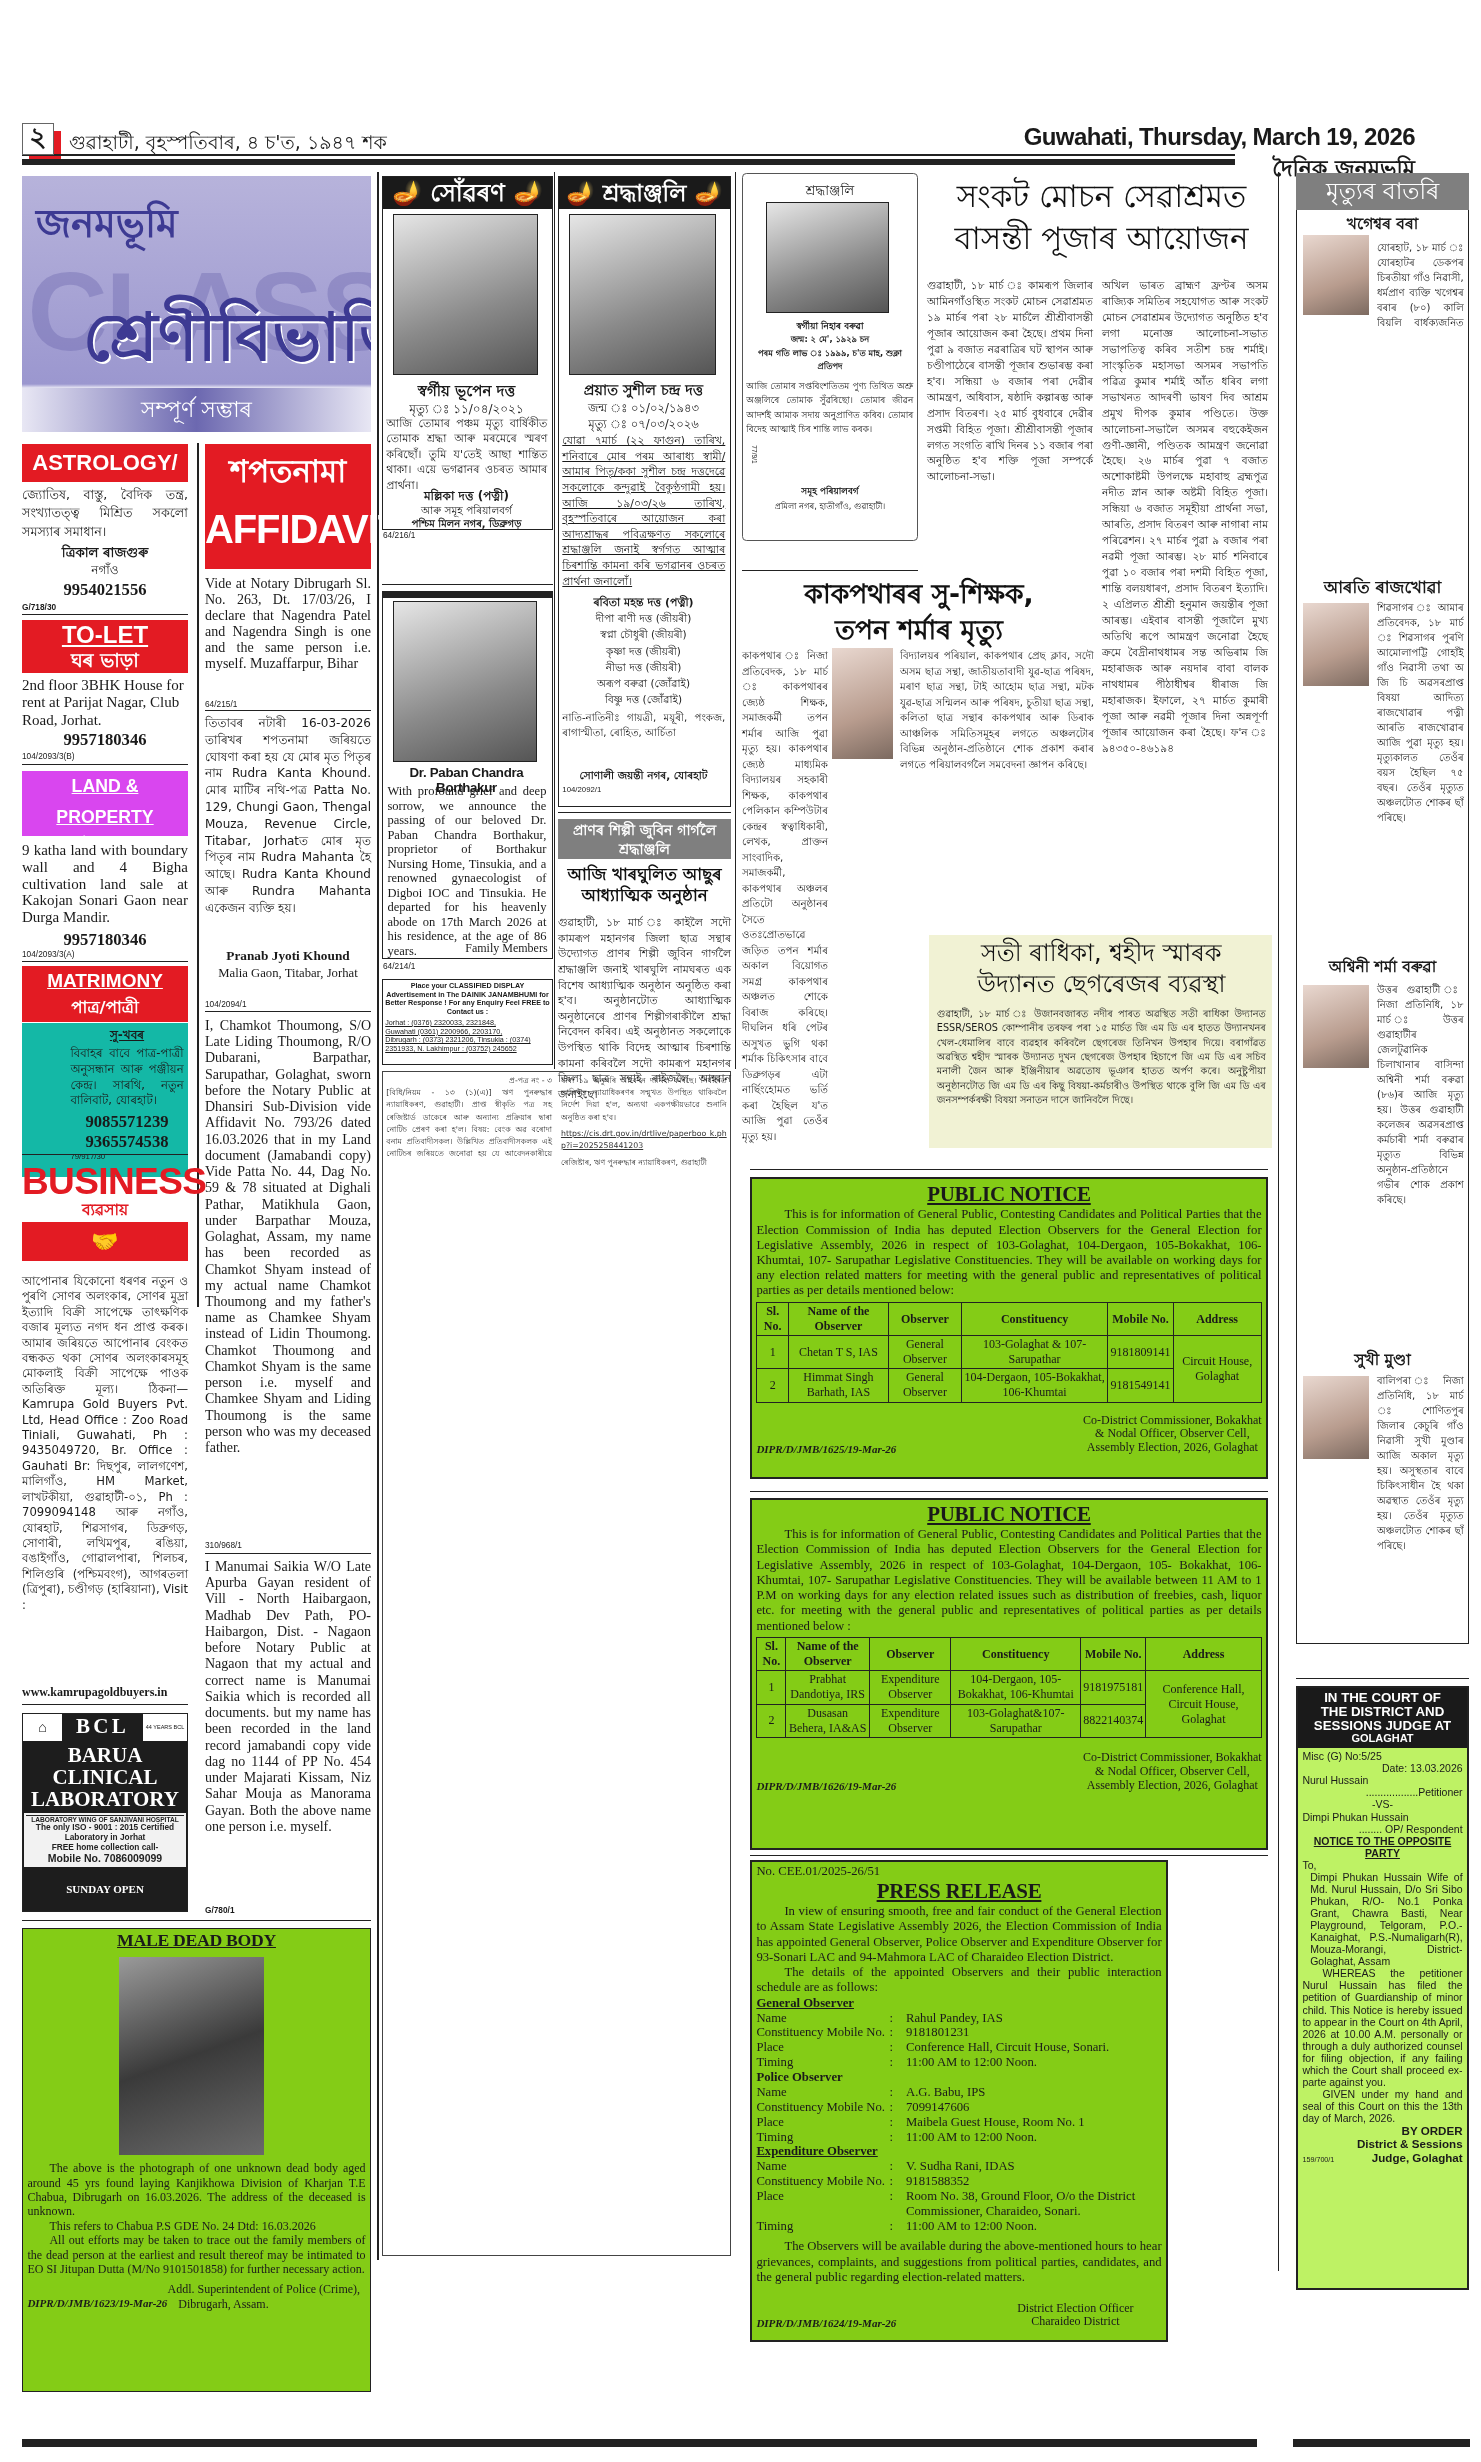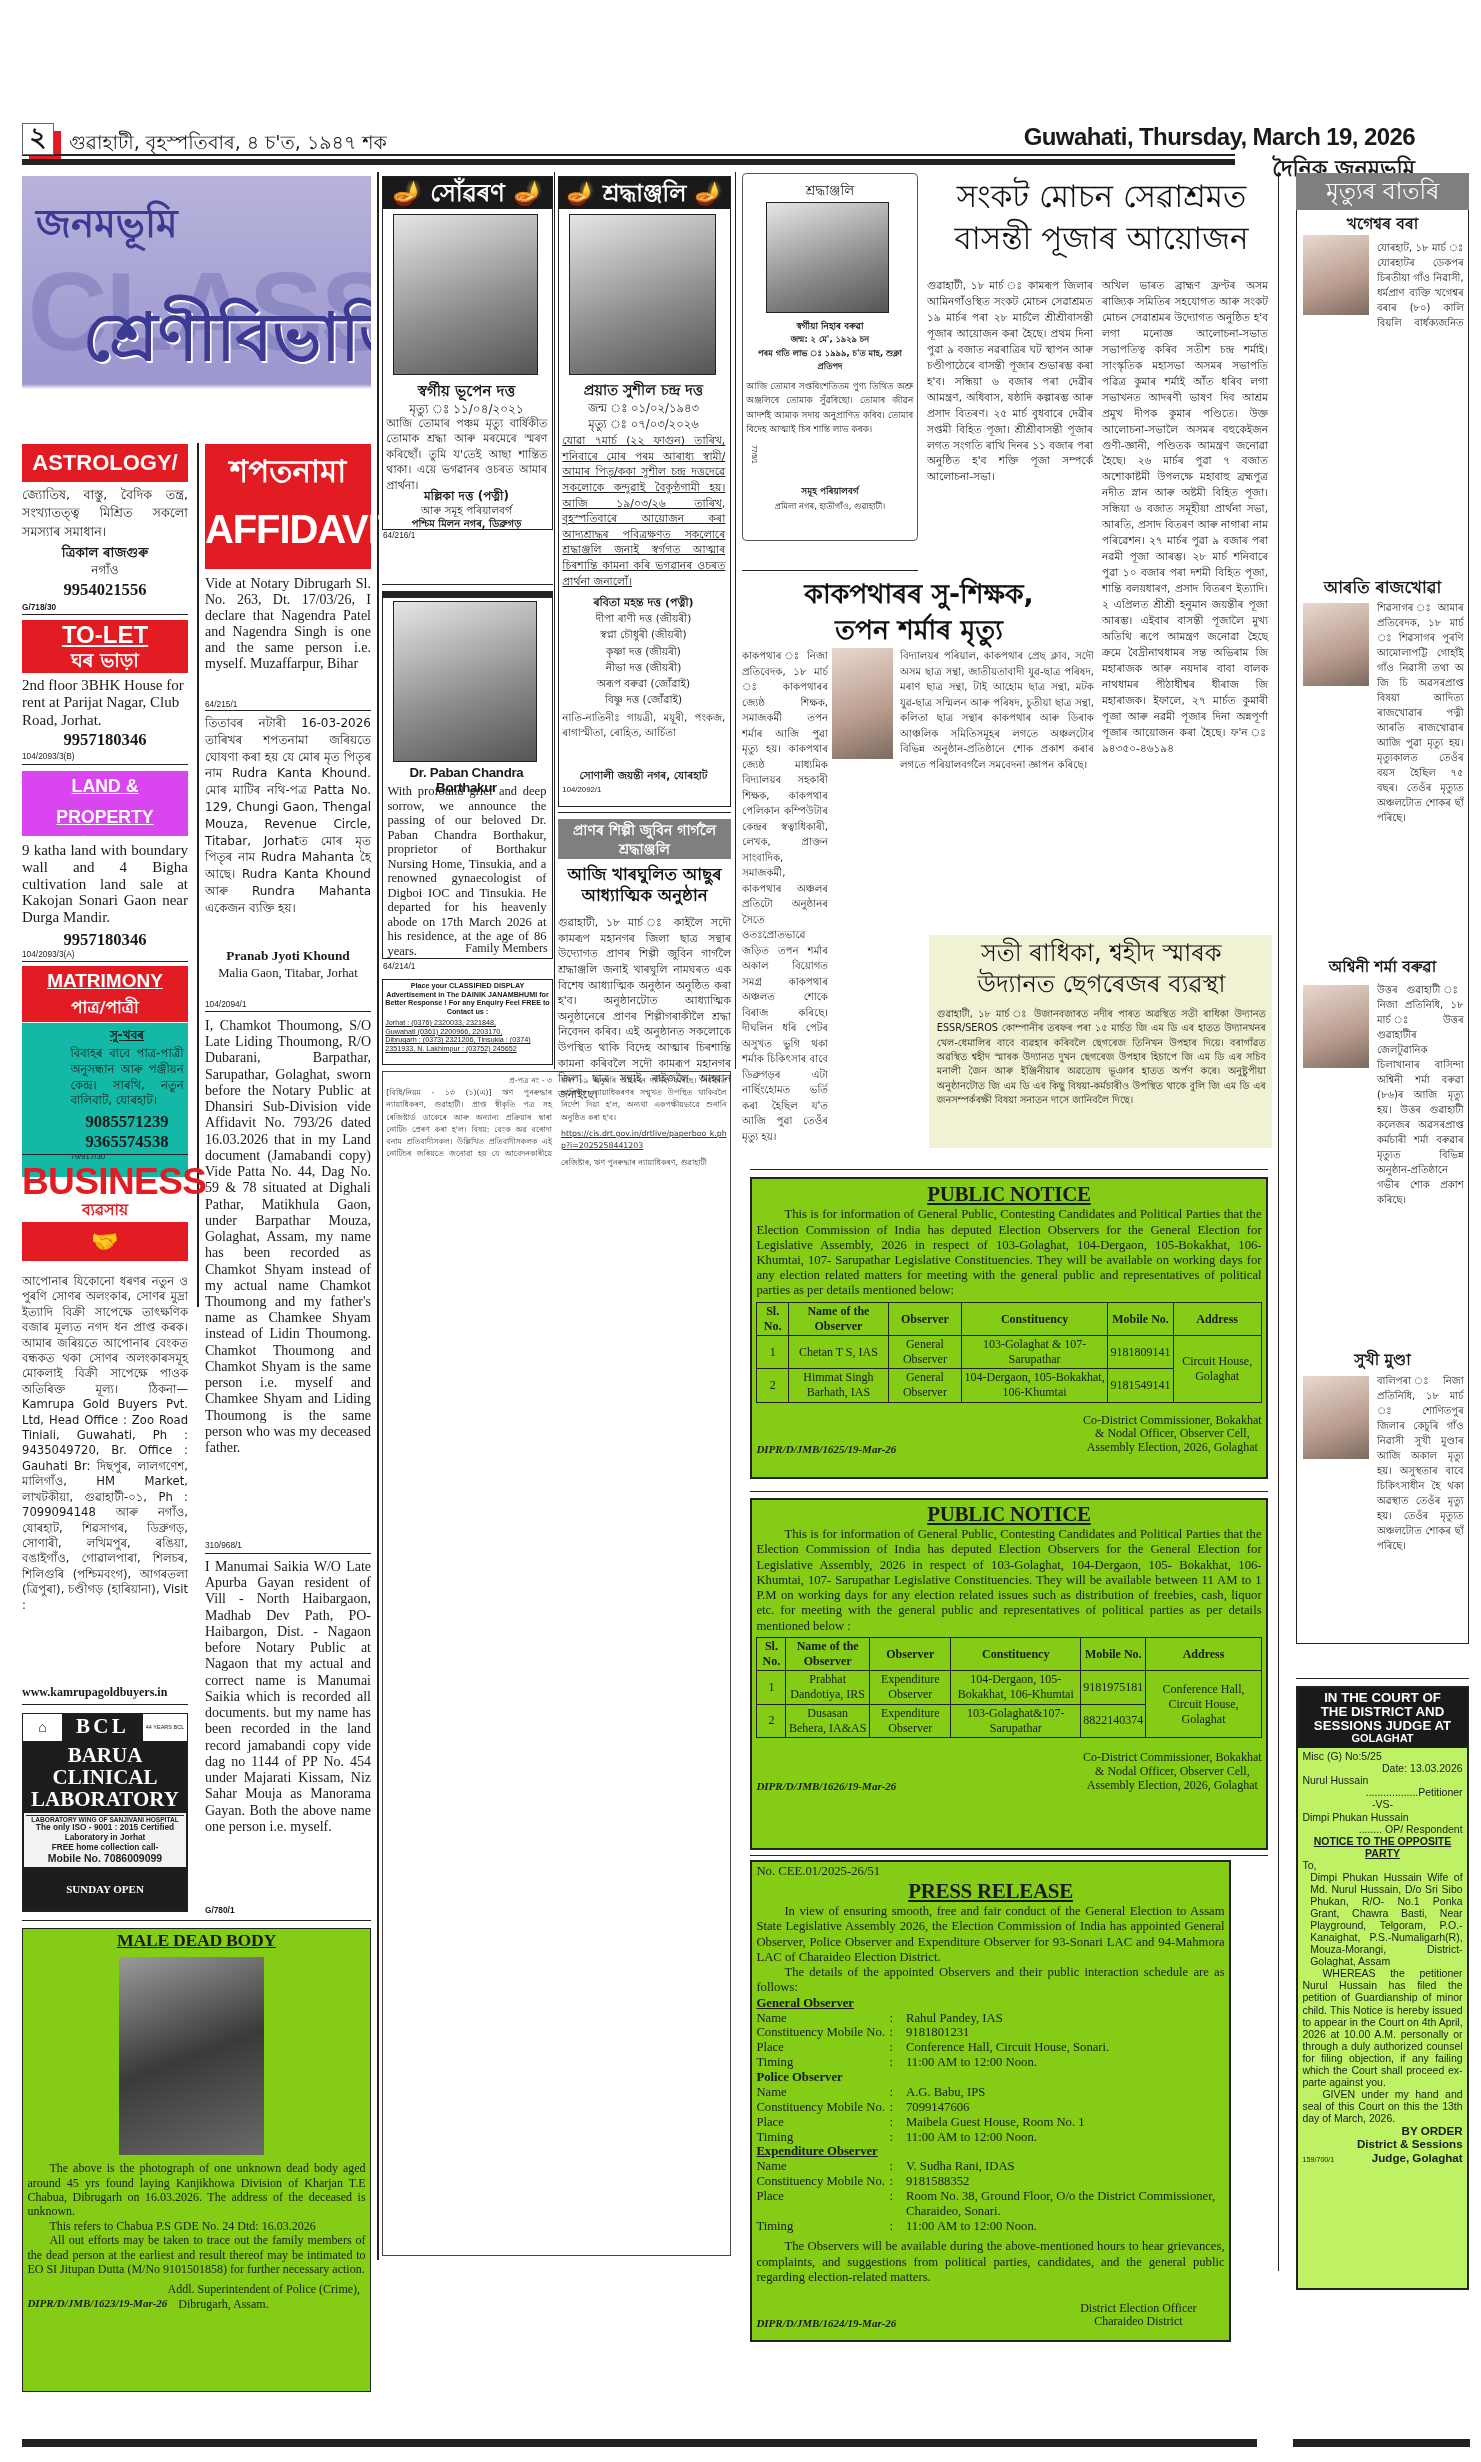--- a/index.html
+++ b/index.html
@@ -72,20 +72,21 @@
 <div class="abs hdr-date-bn bn">গুৱাহাটী, বৃহস্পতিবাৰ, ৪ চ'ত, ১৯৪৭ শক</div>
 <div class="abs hdr-date-en">Guwahati, Thursday, March 19, 2026</div>
 <div class="abs hdr-brand bn">দৈনিক জনমভূমি</div>
 <div class="rule" style="left:22px;top:154px;width:1213px;height:1.7px;"></div>
 <div class="rule" style="left:22px;top:159px;width:1213px;height:5.5px;"></div>
 
 <div class="abs cls-banner">
   <div class="ghost">CLASSIFIEDS</div>
   <div class="brand bn">জনমভূমি</div>
   <div class="big bn">শ্ৰেণীবিভাজিত</div>
+  <div class="sub bn">সম্পূৰ্ণ সম্ভাৰ</div>
 </div>
 <div class="vline" style="left:197px;top:443px;height:864px;"></div>
 <div class="vline" style="left:377px;top:172px;height:2088px;"></div>
 
 <div class="cat-head sans" style="left:22px;top:444px;width:166px;height:38px;font-size:22px;line-height:38px;">ASTROLOGY/জ্যোতিষী</div>
 <div class="ad-text bn just" style="left:22px;top:486px;width:166px;font-size:12.7px;line-height:1.45;">জ্যোতিষ, বাস্তু, বৈদিক তন্ত্ৰ, সংখ্যাতত্ত্ব মিশ্ৰিত সকলো সমস্যাৰ সমাধান।</div>
 <div class="ad-text bn center" style="left:22px;top:545px;width:166px;font-weight:bold;font-size:13.3px;">ত্ৰিকাল ৰাজগুৰু</div>
 <div class="ad-text bn center" style="left:22px;top:564px;width:166px;font-size:12px;">নগাঁও</div>
 <div class="ad-text" style="left:22px;top:580px;width:166px;">
     <span class="phone">9954021556</span>
@@ -366,21 +367,21 @@
     <div class="dipr">DIPR/D/JMB/1626/19-Mar-26</div>
     <div class="sig">
       <div>Co-District Commissioner, Bokakhat</div>
         <div>&amp; Nodal Officer, Observer Cell,</div>
         <div>Assembly Election, 2026, Golaghat</div>
     </div>
   </div>
 </div>
 
 <div class="rule" style="left:750px;top:1855px;width:518px;height:1.1px;"></div>
-<div class="notice" style="left:750px;top:1860px;width:481px;height:482px;padding:2.2px 4.4px;">
+<div class="notice" style="left:750px;top:1860px;width:418px;height:482px;padding:2.2px 4.4px;">
   <div style="font-size:12.7px;">No. CEE.01/2025-26/51</div>
   <h2>PRESS RELEASE</h2>
   <p style="text-indent:28px;">In view of ensuring smooth, free and fair conduct of the General Election to Assam State Legislative Assembly 2026, the Election Commission of India has appointed General Observer, Police Observer and Expenditure Observer for 93-Sonari LAC and 94-Mahmora LAC of Charaideo Election District.</p>
   <p style="text-indent:28px;">The details of the appointed Observers and their public interaction schedule are as follows:</p>
   <div id="pr-sections">
       <div class="kv-head u">General Observer</div>
       <div class="kv">
         <div>Name</div>
         <div>:</div>
         <div>Rahul Pandey, IAS</div>

